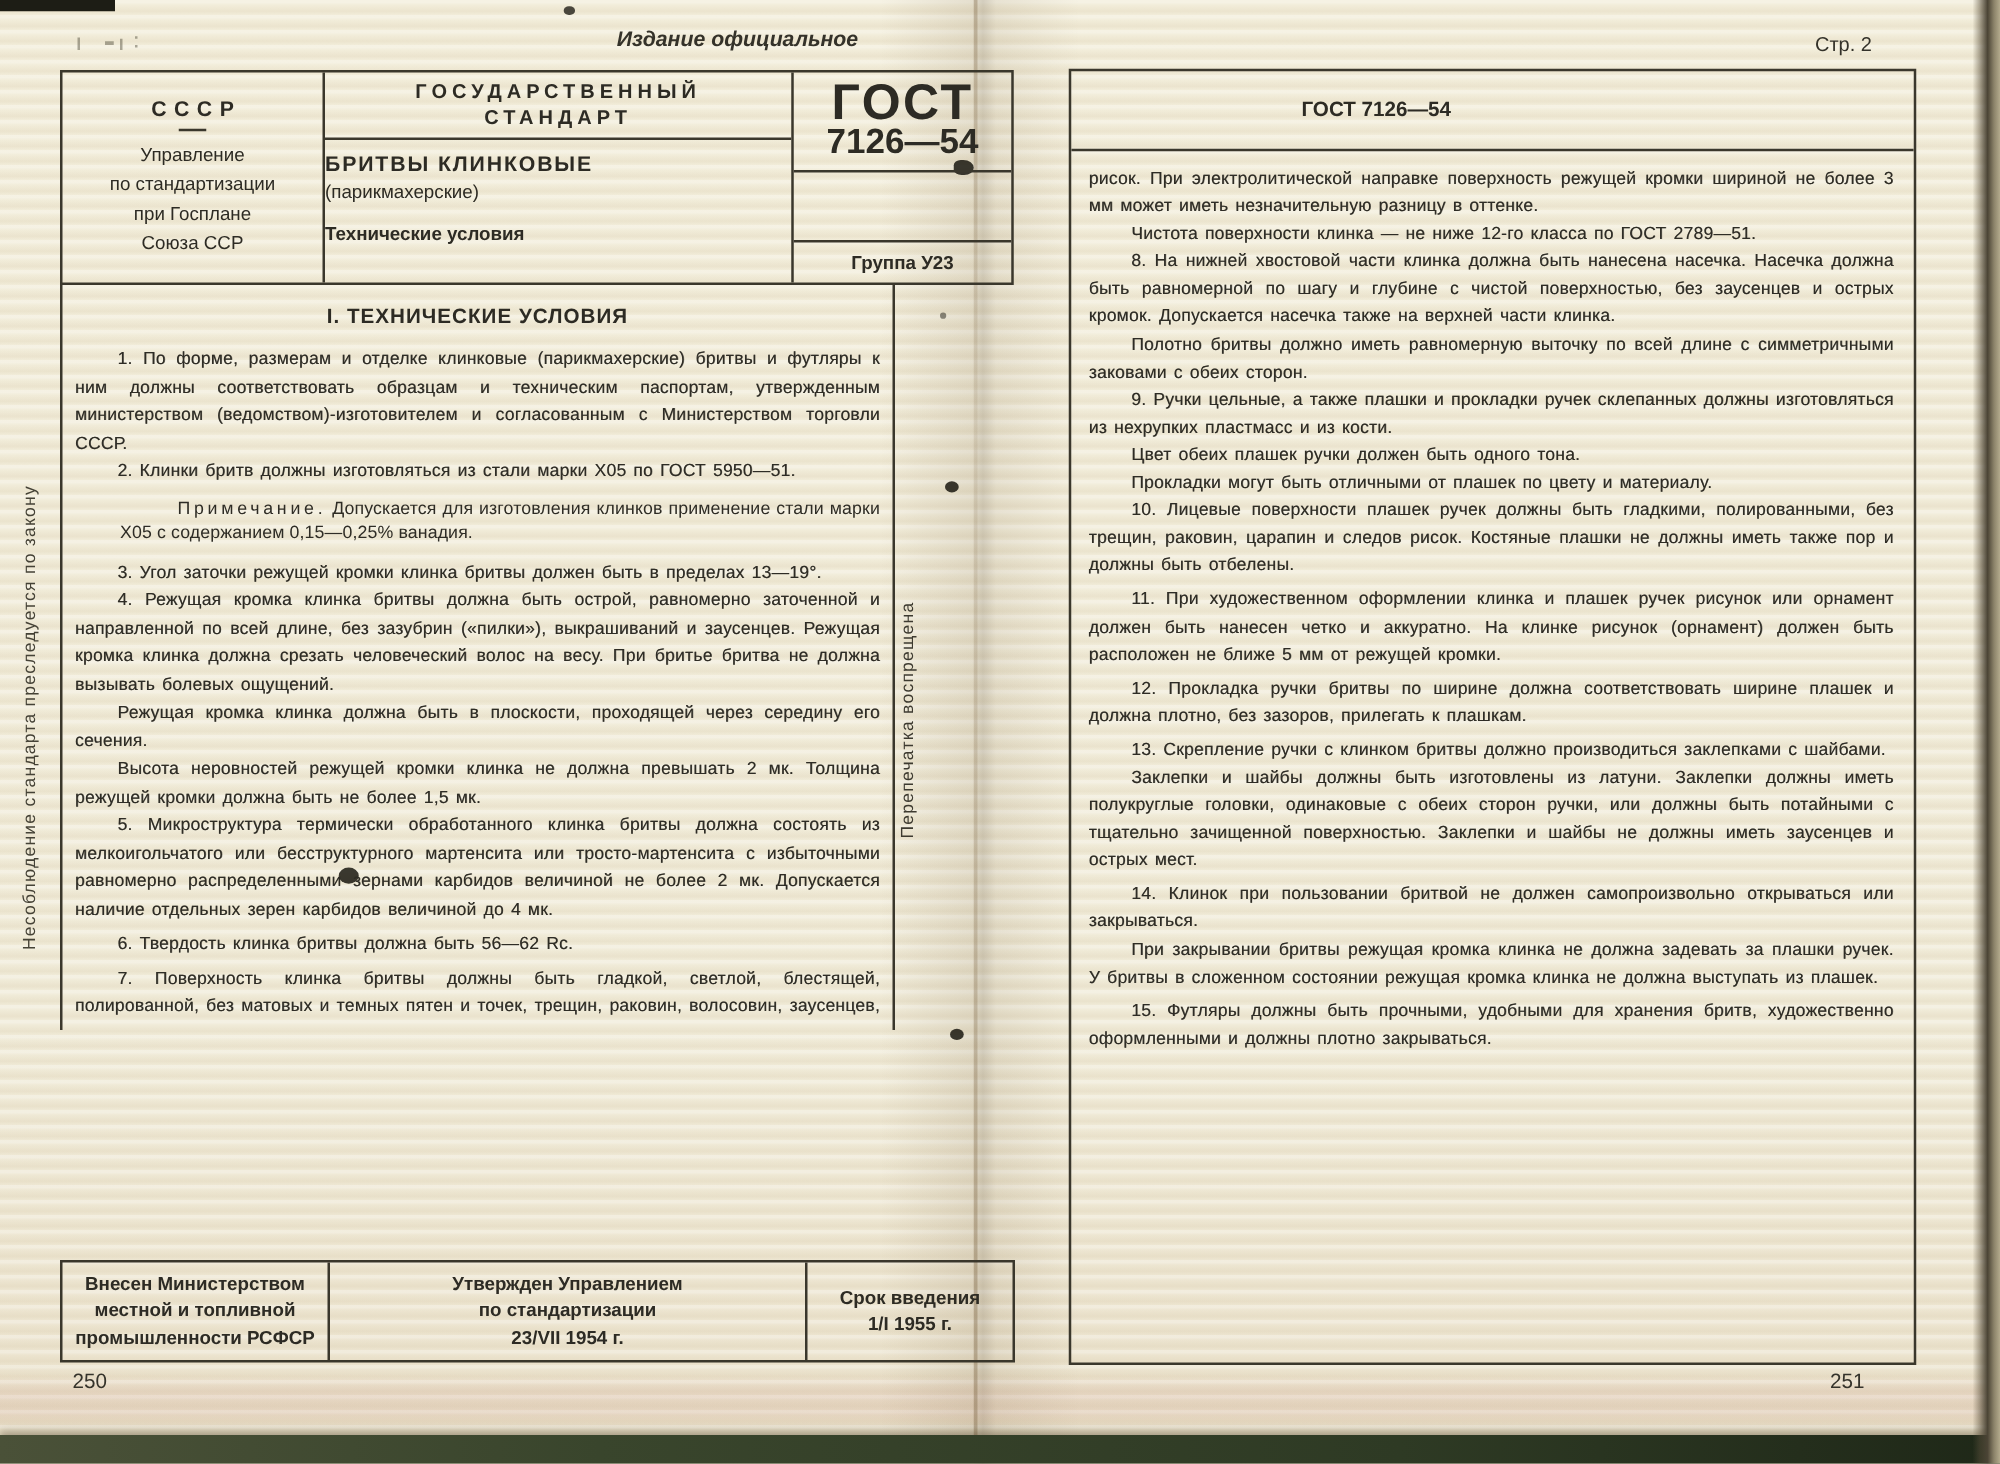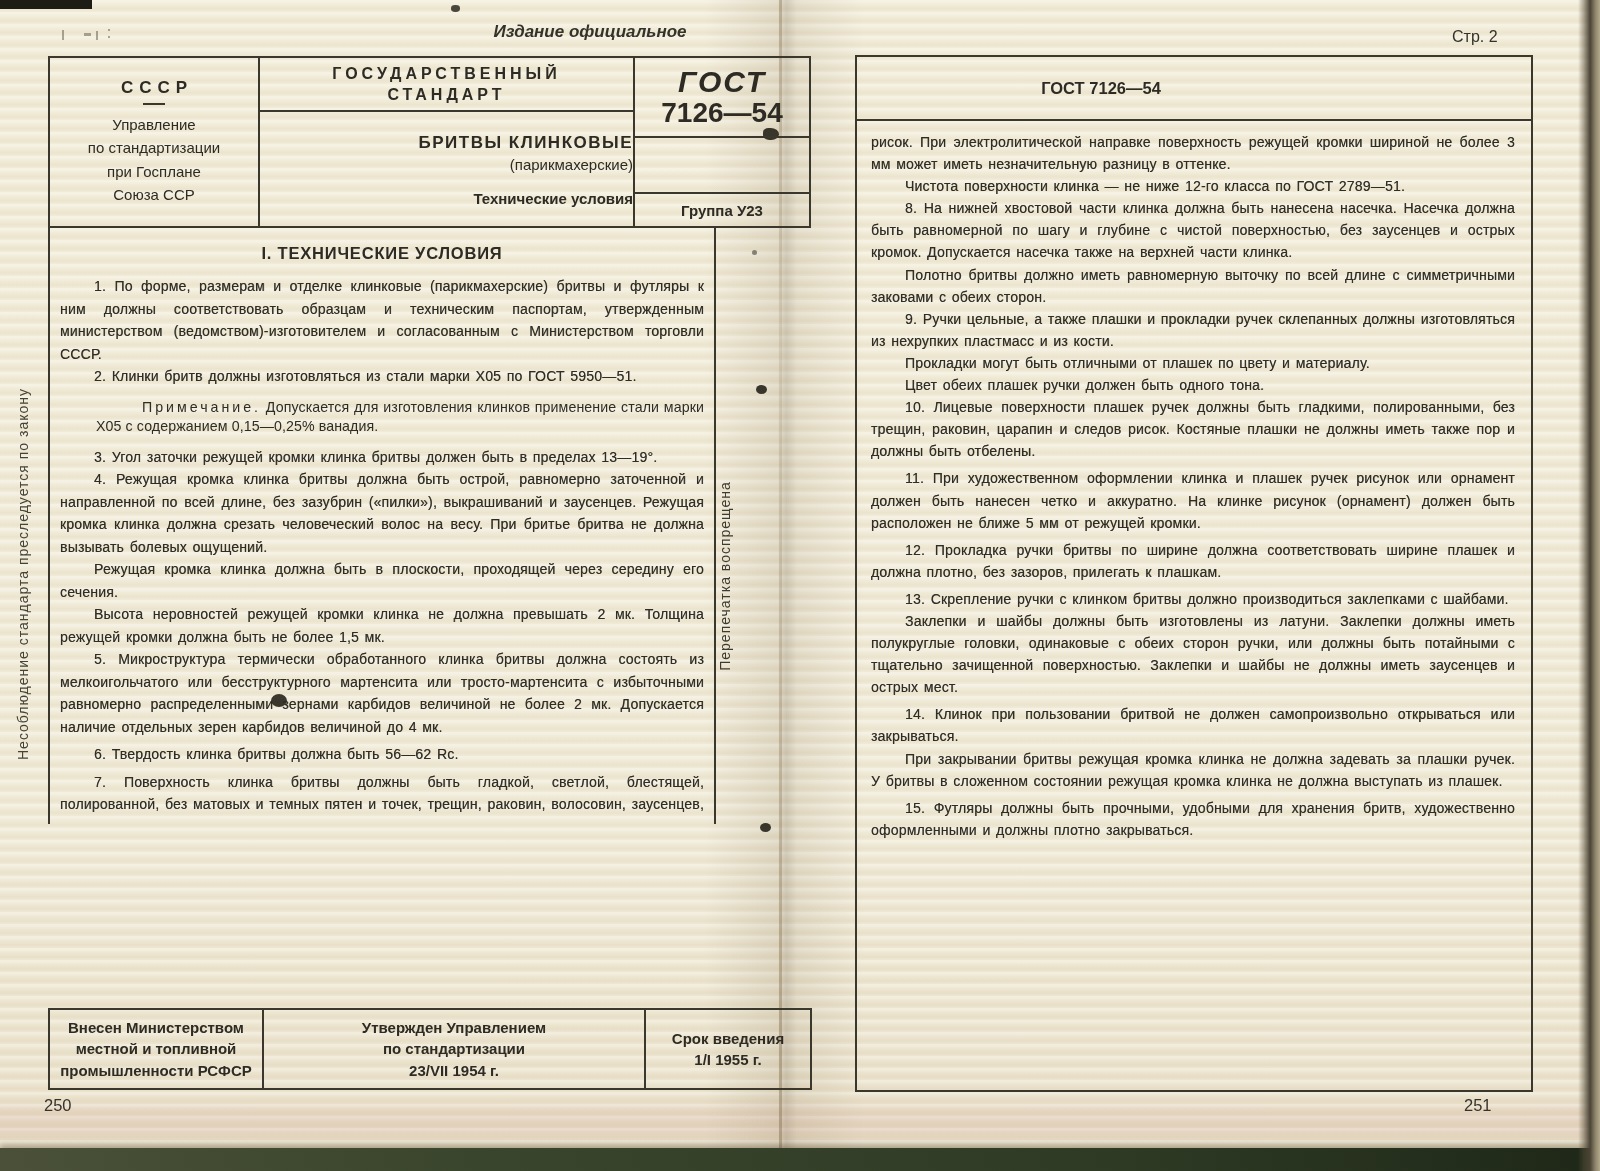--- a/index.html
+++ b/index.html
@@ -41,45 +41,45 @@
      display:grid;grid-template-columns:210px 1fr 174px;border:2px solid #3a372c;box-sizing:border-box;}
   .ht-cell{border-right:2px solid #3a372c;display:flex;flex-direction:column;align-items:center;box-sizing:border-box;}
   .ht-cell:last-child{border-right:none;}
   .issuer{justify-content:center;}
   .issuer-name{font-weight:bold;font-size:17px;letter-spacing:6px;text-indent:6px;}
   .issuer-dash{width:22px;height:2px;background:#3a372c;margin:5px auto 8px;}
   .issuer-rest{font-weight:normal;font-size:15px;line-height:23.5px;text-align:center;}
   .doc-type{width:100%;height:54px;display:flex;align-items:center;justify-content:center;
      border-bottom:2px solid #3a372c;font-weight:bold;font-size:16px;letter-spacing:4px;
      line-height:21px;text-align:center;box-sizing:border-box;}
-  .std-title{flex:1;display:flex;flex-direction:column;align-items:flex-end;padding-top:21px;width:100%;}
+  .std-title{flex:1;display:flex;flex-direction:column;align-items:flex-start;padding-top:10px;width:100%;}
   .std-title-main{font-weight:bold;font-size:17px;letter-spacing:1.5px;}
   .std-title-sub{font-size:15px;margin-top:3px;}
   .std-subject{font-weight:bold;font-size:15px;margin-top:17px;}
   .gost-top{width:100%;height:80px;border-bottom:2px solid #3a372c;display:flex;flex-direction:column;
      align-items:center;justify-content:center;box-sizing:border-box;}
-  .gost-l1{font-weight:bold;font-size:30px;line-height:32px;letter-spacing:2px;font-style:italic;}
+  .gost-l1{font-weight:bold;font-size:40px;line-height:32px;letter-spacing:2px;}
   .gost-l2{font-weight:bold;font-size:28px;line-height:30px;}
   .gost-mid{width:100%;flex:1;border-bottom:2px solid #3a372c;box-sizing:border-box;}
   .gost-bottom{width:100%;height:32px;display:flex;align-items:center;justify-content:center;
      font-weight:bold;font-size:15px;}
   .main-box-left{position:absolute;left:48px;top:228px;width:668px;height:596px;
      border-left:2px solid #3a372c;border-right:2px solid #3a372c;box-sizing:border-box;
      padding:8px 10px 0 10px;overflow:hidden;}
   .sec-head{text-align:center;font-weight:bold;font-size:16.5px;letter-spacing:.8px;margin:8px 0 12px;}
   .note{margin:10px 0 9px;font-size:14.2px;line-height:19.5px;text-align:justify;
      padding-left:36px;text-indent:46px;letter-spacing:.1px;color:#2e2c25;}
   .note-label{letter-spacing:3px;}
   .footer-table{position:absolute;left:48px;top:1008px;width:764px;height:82px;
      display:grid;grid-template-columns:214px 1fr 164px;border:2px solid #3a372c;box-sizing:border-box;}
   .ft-cell{border-right:2px solid #3a372c;display:flex;align-items:center;justify-content:center;
      text-align:center;font-weight:bold;font-size:15px;line-height:21.5px;box-sizing:border-box;}
   .ft-cell:last-child{border-right:none;}
   .pageno{position:absolute;font-size:16.5px;color:#35332b;}
-  .pn-left{left:44px;top:1096px;text-align:center;}
+  .pn-left{left:58px;top:1096px;text-align:center;}
   .pn-right{left:1464px;top:1096px;}
   .margin-vert{position:absolute;transform:rotate(-90deg);transform-origin:center;
      text-align:center;font-size:14px;color:#454236;letter-spacing:1px;white-space:nowrap;}
   .mv-left{left:-207px;top:566px;width:460px;}
   .mv-gutter{left:575px;top:568px;width:300px;color:#3d3a30;}
   
   .page-label{position:absolute;left:1452px;top:28px;font-size:16px;color:#34322a;}
   .main-box-right{position:absolute;left:855px;top:55px;width:678px;height:1037px;
      border:2px solid #3a372c;box-sizing:border-box;overflow:hidden;}
   .rp-header{display:grid;grid-template-columns:1fr 186px;height:62px;border-bottom:2px solid #3a372c;}
@@ -172,22 +172,22 @@
   <div class="main-box-right">
     <div class="rp-header">
       <div class="rp-gost">ГОСТ 7126—54</div>
     </div>
     <div class="rp-body">
       <p class="b noindent">рисок.  При электролитической направке  поверхность режущей кромки шириной  не более 3 мм  может иметь незначительную разницу в оттенке.</p>
       <p class="b">Чистота  поверхности клинка — не ниже 12-го класса по ГОСТ 2789—51.</p>
       <p class="b">8. На нижней хвостовой части клинка должна быть нанесена насечка. Насечка должна быть равномерной по шагу и глубине с чистой поверхностью, без заусенцев и острых кромок. Допускается насечка также на верхней части клинка.</p>
       <p class="b">Полотно бритвы должно иметь  равномерную выточку по всей длине с симметричными заковами с обеих сторон.</p>
       <p class="b">9. Ручки цельные, а также плашки  и  прокладки ручек склепанных должны изготовляться из нехрупких  пластмасс и из кости.</p>
+      <p class="b">Цвет обеих плашек ручки должен быть одного тона.</p>
       <p class="b">Прокладки могут быть отличными от плашек по цвету и материалу.</p>
-      <p class="b">Цвет обеих плашек ручки должен быть одного тона.</p>
       <p class="b">10. Лицевые поверхности плашек ручек должны быть гладкими, полированными, без трещин, раковин, царапин и следов рисок. Костяные плашки не должны иметь также пор и должны быть отбелены.</p>
       <p class="b sp">11. При художественном оформлении клинка  и  плашек ручек рисунок или орнамент должен быть  нанесен четко и аккуратно. На клинке рисунок (орнамент) должен быть расположен не ближе 5 мм от режущей кромки.</p>
       <p class="b sp">12. Прокладка ручки бритвы по ширине должна соответствовать ширине плашек и должна плотно, без зазоров, прилегать к плашкам.</p>
       <p class="b sp">13. Скрепление ручки с клинком бритвы должно производиться заклепками с шайбами.</p>
       <p class="b">Заклепки и шайбы должны быть изготовлены из латуни. Заклепки должны иметь полукруглые головки, одинаковые с обеих сторон ручки, или должны быть потайными с тщательно зачищенной поверхностью. Заклепки и шайбы не должны иметь заусенцев и острых мест.</p>
       <p class="b sp">14. Клинок при пользовании бритвой  не должен самопроизвольно открываться или закрываться.</p>
       <p class="b">При закрывании бритвы режущая кромка клинка не должна задевать за плашки ручек. У бритвы в сложенном состоянии режущая кромка клинка не должна выступать из плашек.</p>
       <p class="b sp">15. Футляры должны быть прочными, удобными для хранения бритв, художественно оформленными и должны плотно закрываться.</p>
     </div>
   </div>

